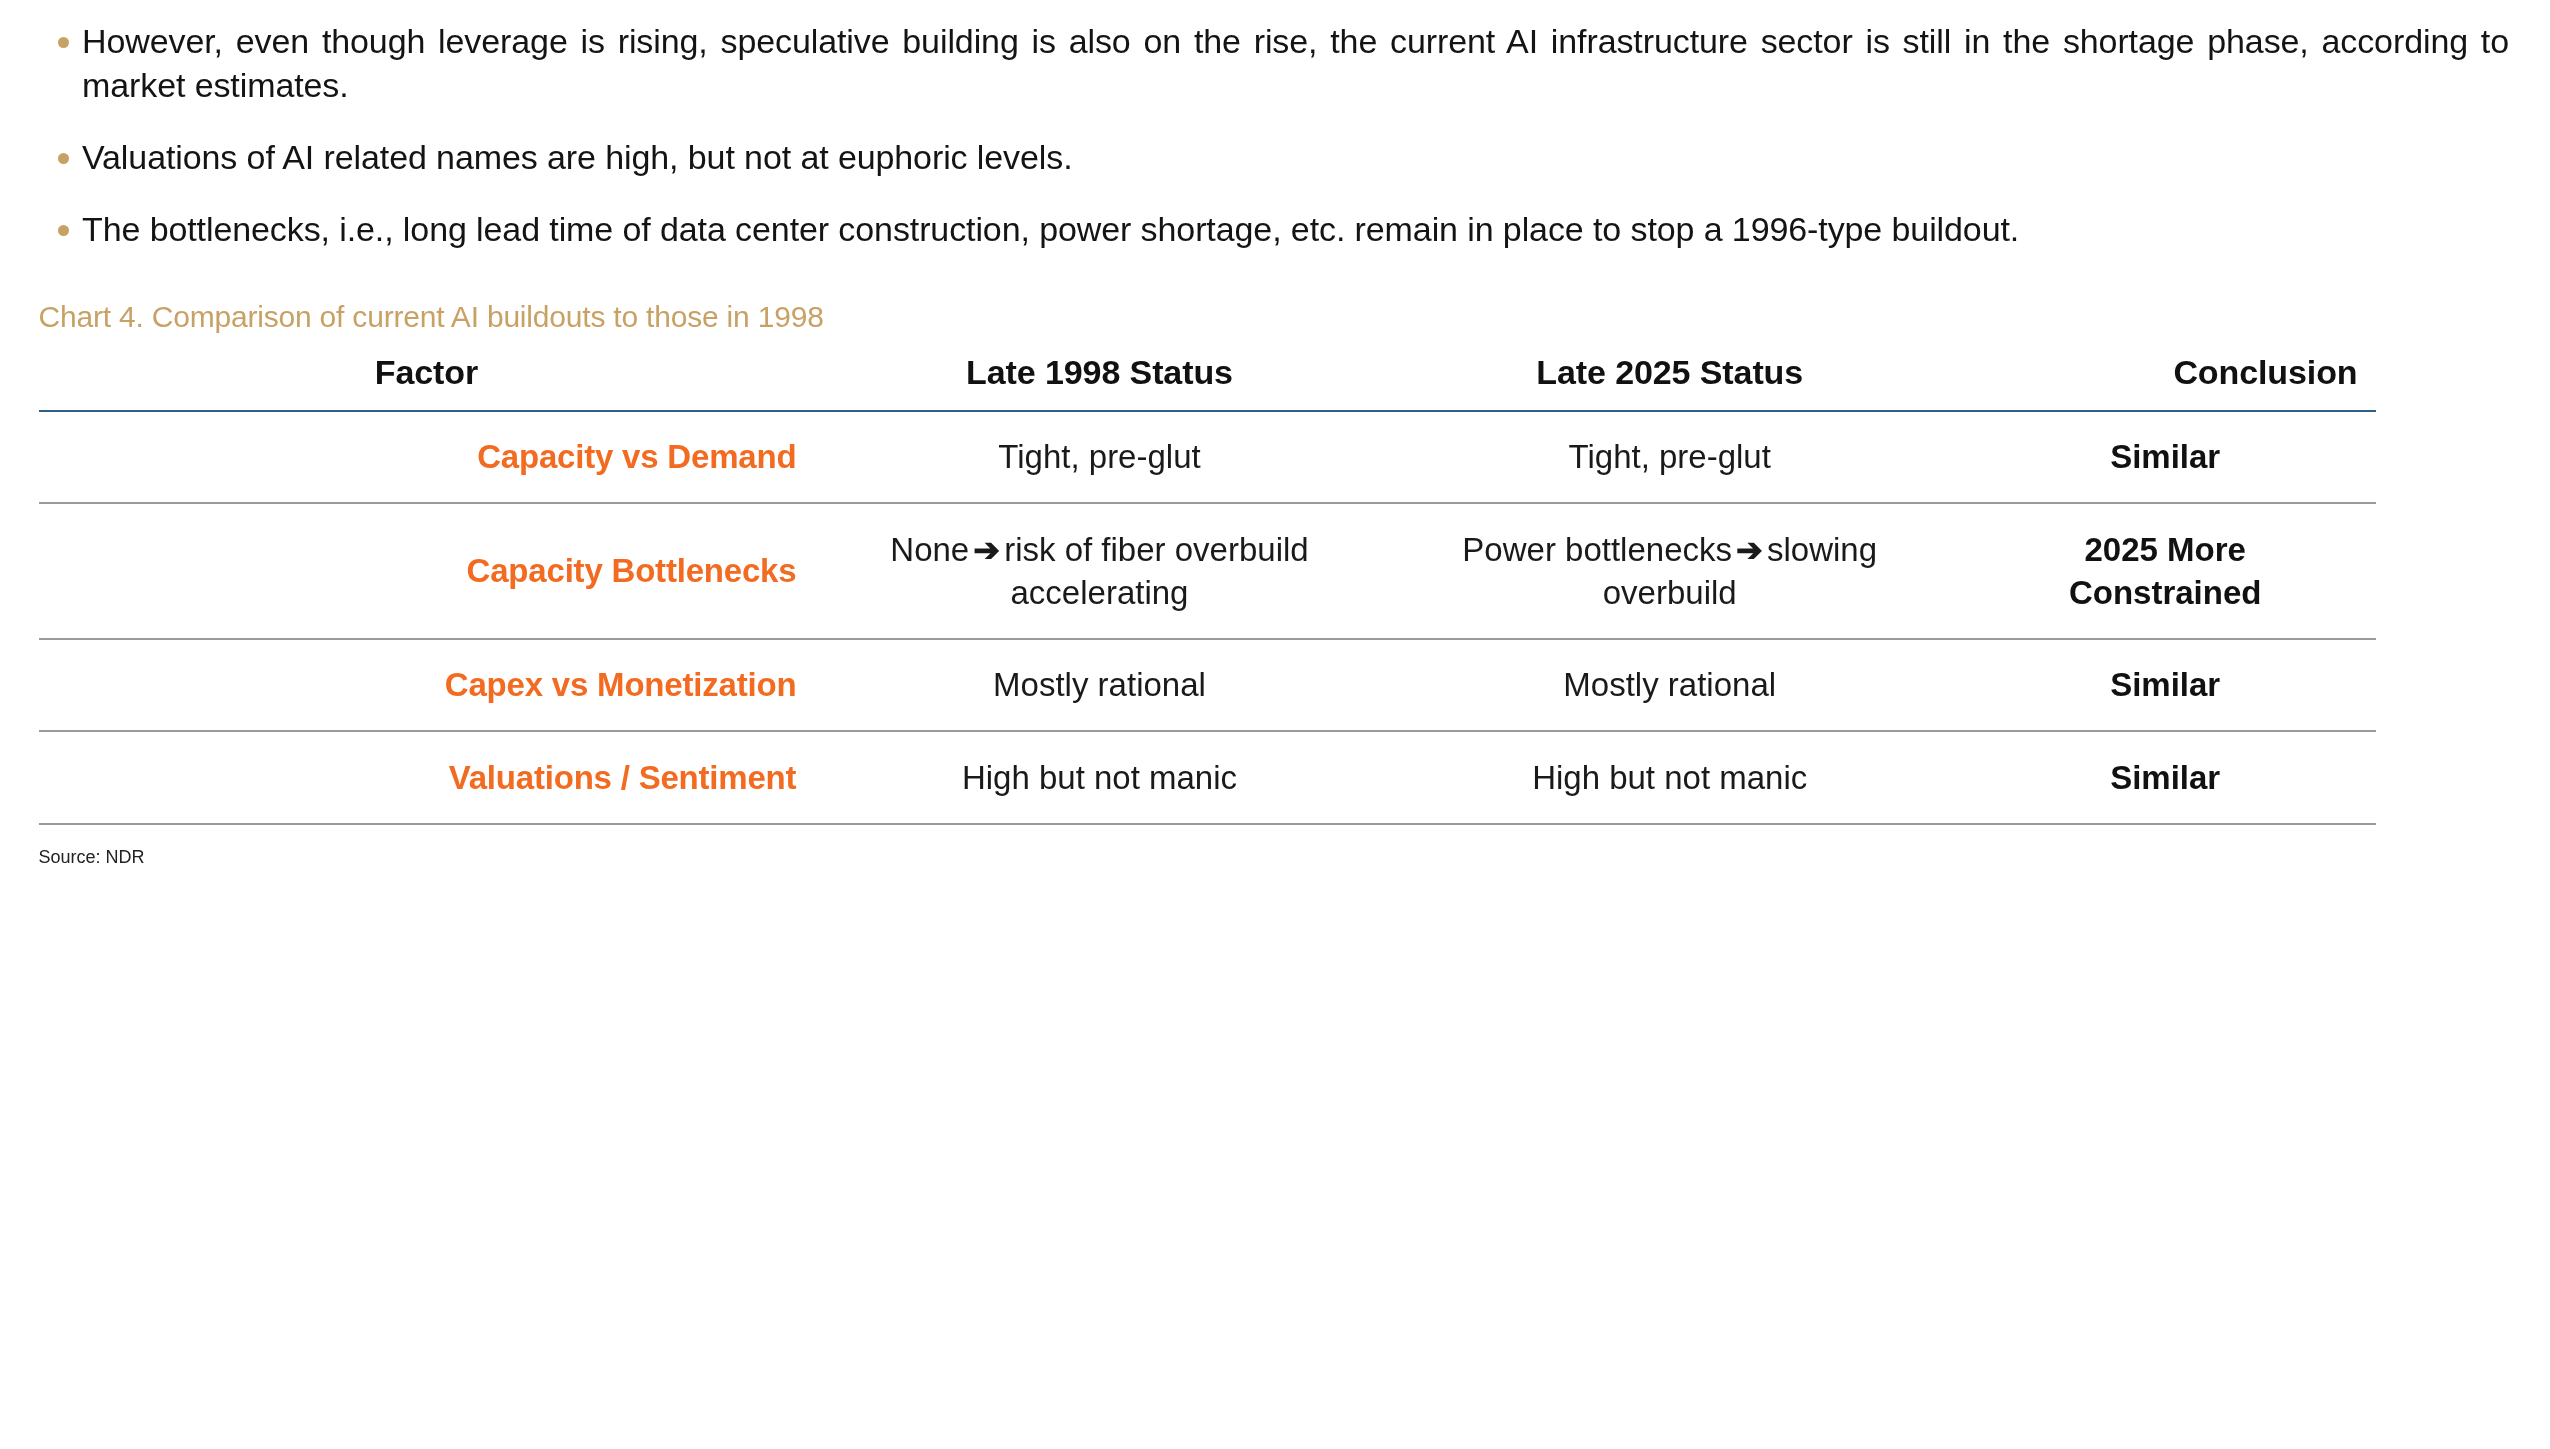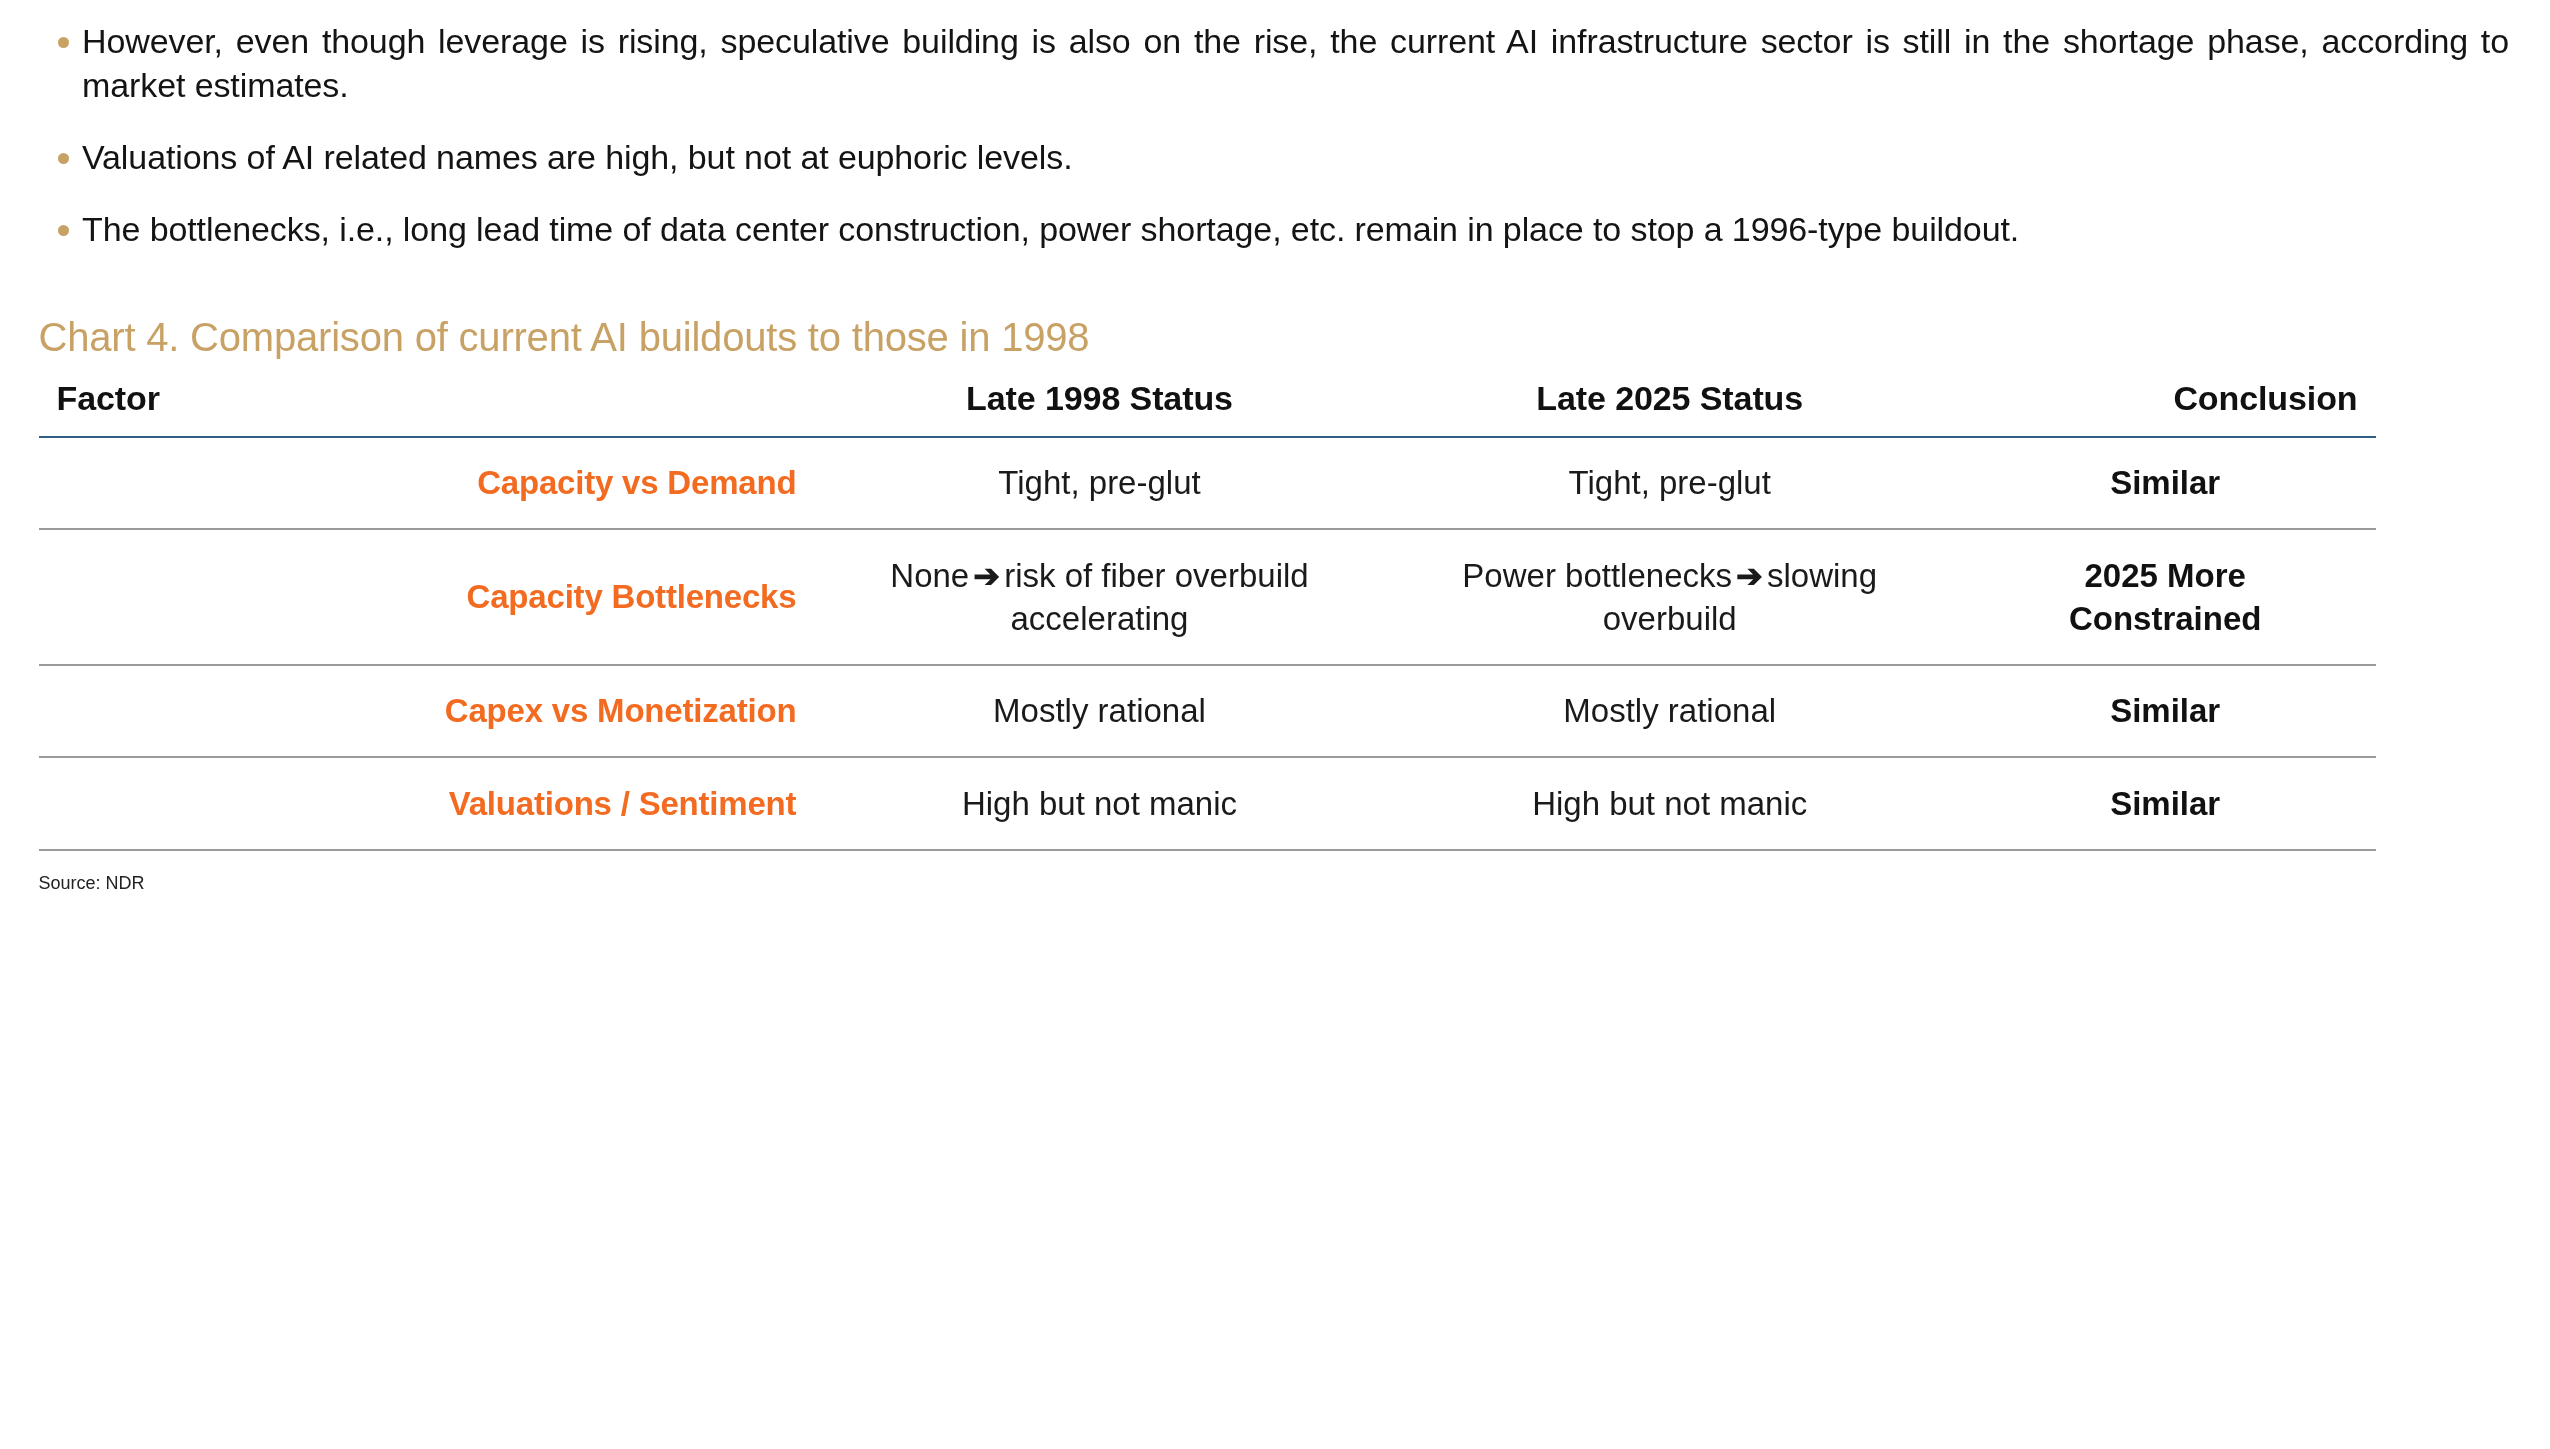--- a/index.html
+++ b/index.html
@@ -51,23 +51,23 @@
     text-align: justify;
     text-justify: inter-word;
     letter-spacing: -0.1px;
   }
   .bullet-item.no-justify .bullet-text {
     text-align: left;
   }
 
   
   .chart-title {
-    margin-top: 64px;
+    margin-top: 49px;
     margin-left: 5.5px;
-    font-size: 40px;
+    font-size: 30px;
     color: #c8a165;
     letter-spacing: -0.2px;
   }
 
   
   .table-wrap {
     margin-top: 15px;
     margin-left: 5.5px;
     width: 2337px;
   }
@@ -82,21 +82,21 @@
   table.compare col.c4 { width: 18.0%; }
 
   table.compare thead th {
     font-size: 34px;
     font-weight: bold;
     color: #111111;
     padding: 4.1px 18px 18px 18px;
     border-bottom: 2.7px solid #2f5f86;
     letter-spacing: -0.1px;
   }
-  th.col-factor { text-align: left; padding-left: 18px; }
+  th.col-factor { text-align: center; padding-left: 18px; }
   th.col-1998   { text-align: center; padding-right: 43px; }
   th.col-2025   { text-align: center; padding-right: 37px; }
   th.col-concl  { text-align: right; padding-right: 26px; }
 
   table.compare tbody td {
     border-bottom: 2.1px solid #9a9a9a;
     padding: 23.4px 18px;
     font-size: 33px;
     line-height: 1.32;
     vertical-align: middle;

